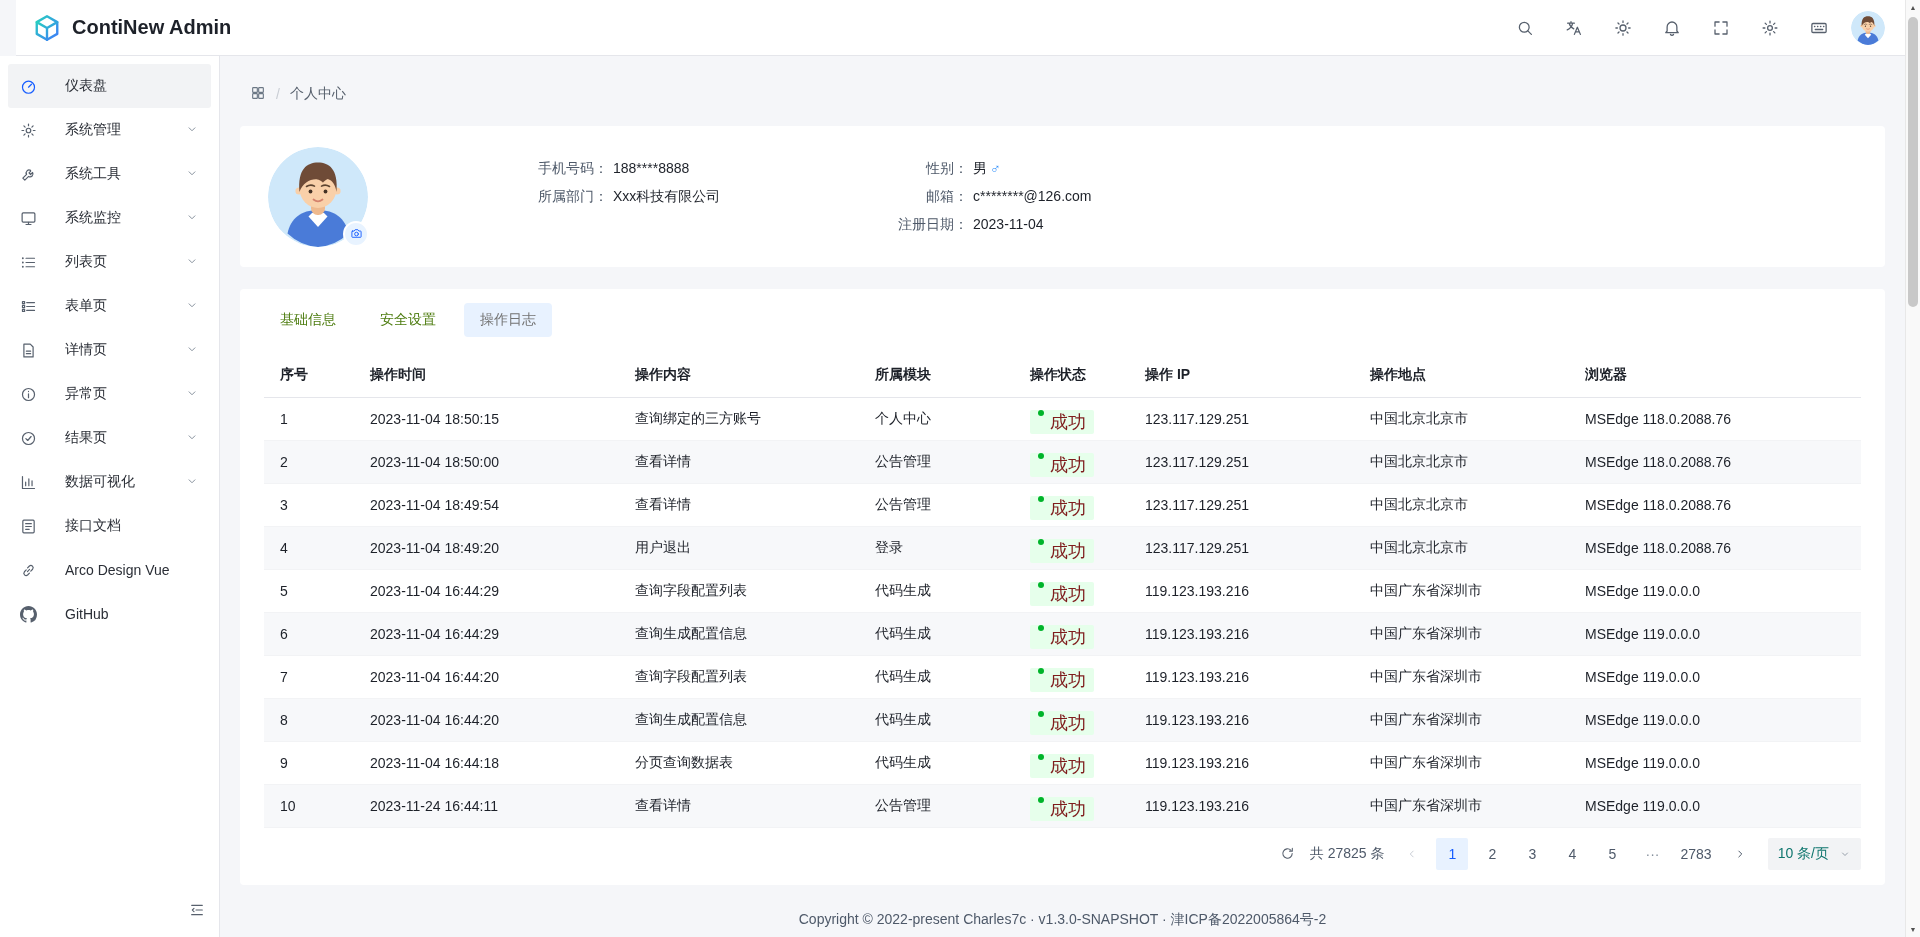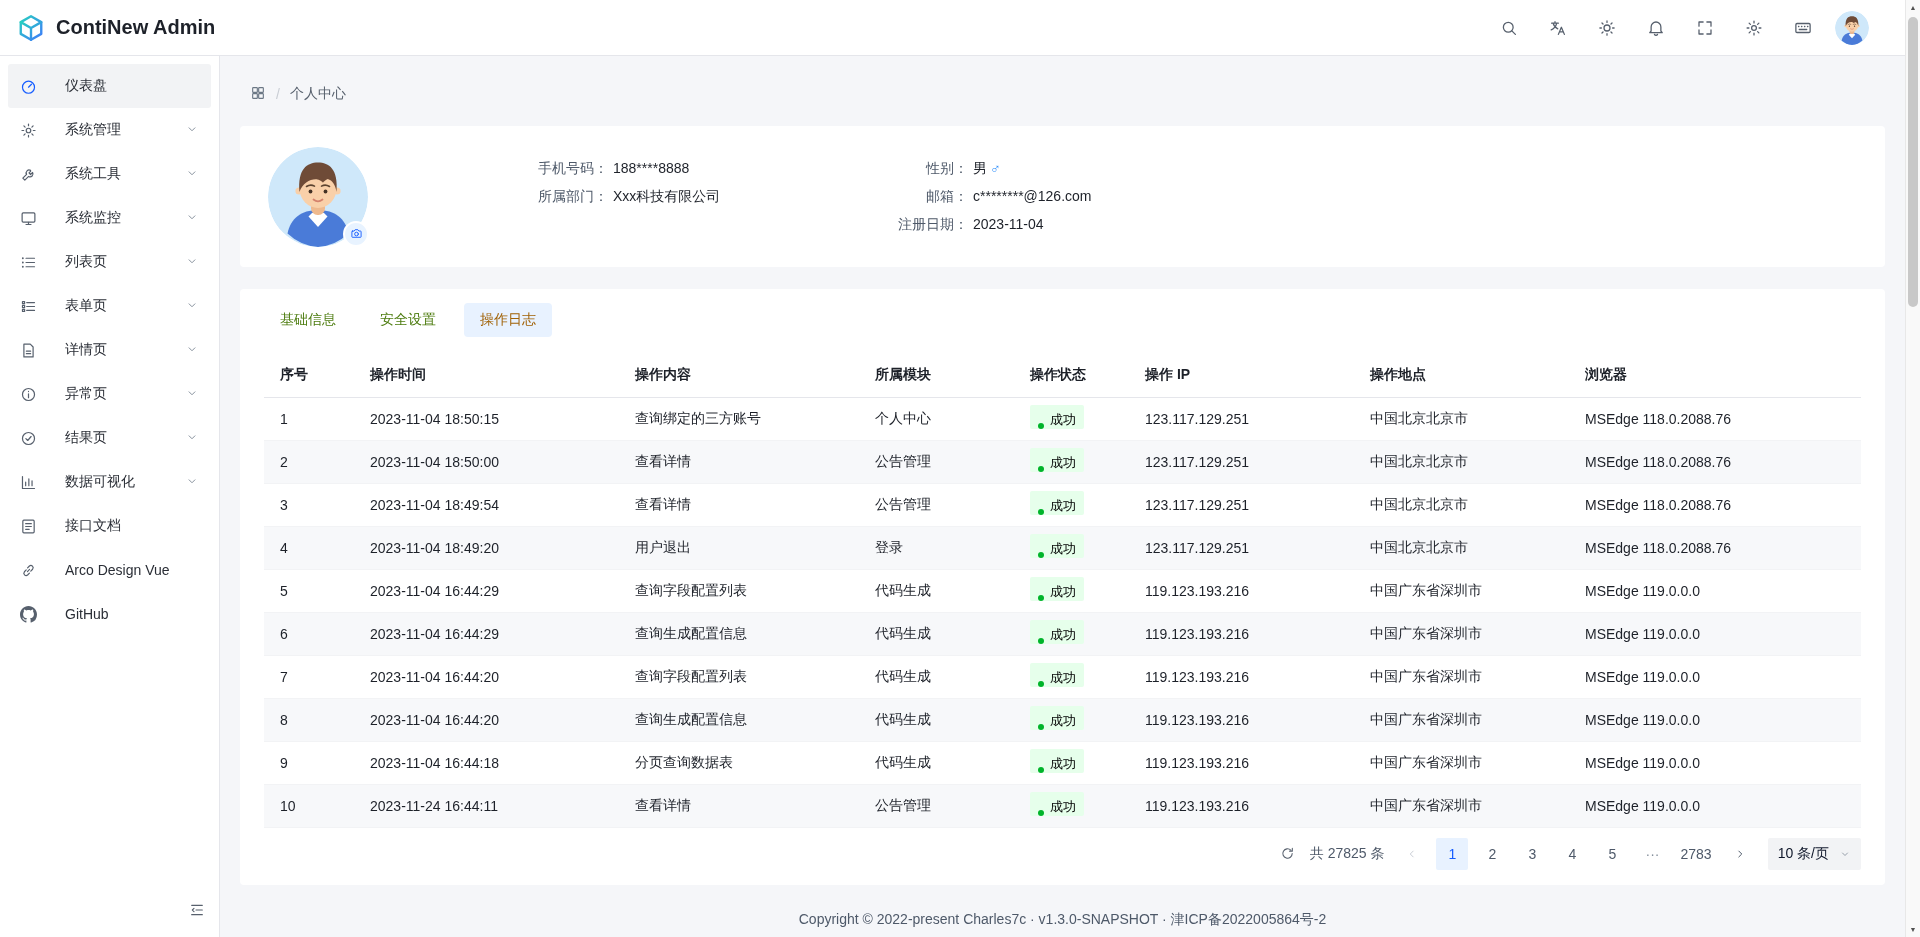--- a/index.html
+++ b/index.html
@@ -4,21 +4,21 @@
 <style>
   *{margin:0;padding:0;box-sizing:border-box}
   html,body{width:1920px;height:937px}
   body{font-family:"Liberation Sans","DejaVu Sans",sans-serif;font-size:14px;color:#1d2129;background:#f5f6f9;overflow:hidden;position:relative}
   .icon{display:inline-flex;align-items:center;justify-content:center;width:18px;height:18px;flex:none}
   .icon svg{width:100%;height:100%;display:block}
   .i12{width:12px;height:12px}.i13{width:13px;height:13px}.i14{width:14px;height:14px}.i15{width:15px;height:15px}
   .i16{width:16px;height:16px}.i17{width:17px;height:17px}.i30{width:30px;height:30px}
 
   
-  .header{position:absolute;top:0;left:0;width:1905px;height:56px;background:#fff;border-bottom:1px solid #e5e6eb;
+  .header{position:absolute;top:0;left:16px;width:1905px;height:56px;background:#fff;border-bottom:1px solid #e5e6eb;
     display:flex;align-items:center;justify-content:space-between;padding:0 36px 0 16px;z-index:6}
   .logo{display:flex;align-items:center;gap:10px;cursor:pointer}
   .logo-title{font-size:20px;font-weight:600;color:#1d2129}
   .header-right{display:flex;align-items:center}
   .hbtns{display:flex;align-items:center;gap:15px}
   .hbtn{width:34px;height:34px;border-radius:50%;display:flex;align-items:center;justify-content:center;color:#57606d;cursor:pointer}
   .avatar-sm{width:34px;height:34px;border-radius:50%;overflow:hidden;margin-left:15px;cursor:pointer;flex:none}
   .avatar-sm svg{width:100%;height:100%;display:block}
 
   
@@ -52,39 +52,39 @@
   .flabel{color:#4e5969;text-align:right;flex:none}
   .fcol1 .flabel{width:120px}
   .fcol2 .flabel{width:80px}
   .fvalue{margin-left:5px;color:#1d2129}
   .male{color:#3491fa;font-weight:bold;margin-left:3px}
 
   
   .tabs-card{margin-top:22px;height:596px;padding:14px 24px 0;position:relative}
   .tabs{display:flex;gap:12px;margin-bottom:16px}
   .tab{height:34px;display:flex;align-items:center;padding:0 16px;border-radius:4px;color:#4d7c0f;cursor:pointer}
-  .tab.active{background:#e8f2ff;color:#a16207}
+  .tab.active{background:#e8f2ff;color:#737373}
   table{width:100%;border-collapse:collapse;table-layout:fixed}
   th{height:44px;text-align:left;padding:0 16px;font-weight:600;color:#1d2129;border-bottom:1px solid #e5e6eb;font-size:14px;white-space:nowrap}
   td{height:43px;padding:0 16px;border-bottom:1px solid #f2f3f5;color:#1d2129;font-size:14px;white-space:nowrap;overflow:hidden}
   tr.stripe td{background:#f7f8fa}
-  .badge-success{display:inline-flex;align-items:flex-end;gap:6px;height:24px;padding:0 8px;background:#e6ffeb;color:#000000;border-radius:2px;font-size:13px}
+  .badge-success{display:inline-flex;align-items:flex-start;gap:6px;height:24px;padding:0 8px;background:#e6ffeb;color:#7f1d1d;border-radius:2px;font-size:18px}
   .dot{width:6px;height:6px;border-radius:50%;background:#00b42a;flex:none}
 
   
   .pagination{display:flex;align-items:center;justify-content:flex-end;gap:8px;margin-top:10px;color:#4e5969}
   .pg-refresh{width:28px;height:28px;display:flex;align-items:center;justify-content:center;color:#57606d;cursor:pointer}
   .pg-total{margin-right:4px}
   .pg-btn{min-width:32px;height:32px;display:flex;align-items:center;justify-content:center;border-radius:2px;cursor:pointer;color:#4e5969}
   .pg-btn.disabled{color:#c9cdd4;cursor:default}
   .pg-pages{display:flex;gap:8px}
   .pg-page{min-width:32px;height:32px;padding:0 4px;display:flex;align-items:center;justify-content:center;border-radius:2px;cursor:pointer;color:#4e5969}
   .pg-page.active{background:#e8f2ff;color:#165dff;font-weight:500}
   .pg-ellipsis{min-width:32px;height:32px;display:flex;align-items:center;justify-content:center;color:#86909c}
-  .pg-size{height:32px;background:#f2f3f5;border-radius:2px;display:flex;align-items:center;gap:10px;padding:0 10px;cursor:pointer;color:#0f172a;margin-left:4px}
+  .pg-size{height:32px;background:#f2f3f5;border-radius:2px;display:flex;align-items:center;gap:10px;padding:0 10px;cursor:pointer;color:#0f766e;margin-left:4px}
   .pg-size .icon{color:#86909c}
 
   .footer{text-align:center;padding-top:26px;color:#4e5969}
 
   
   .scrollbar{position:absolute;top:0;right:0;width:15px;height:937px;background:#f9f9f9;border-left:1px solid #e8e8e8;z-index:10}
   .sb-arrow{height:15px;display:flex;align-items:center;justify-content:center;font-size:7px;color:#505050;cursor:pointer}
   .sb-arrow.down{position:absolute;bottom:0;left:0;right:0}
   .sb-thumb{position:absolute;top:17px;left:2px;width:10px;height:290px;background:#c8c8c8;border-radius:5px;cursor:pointer}
 </style>

